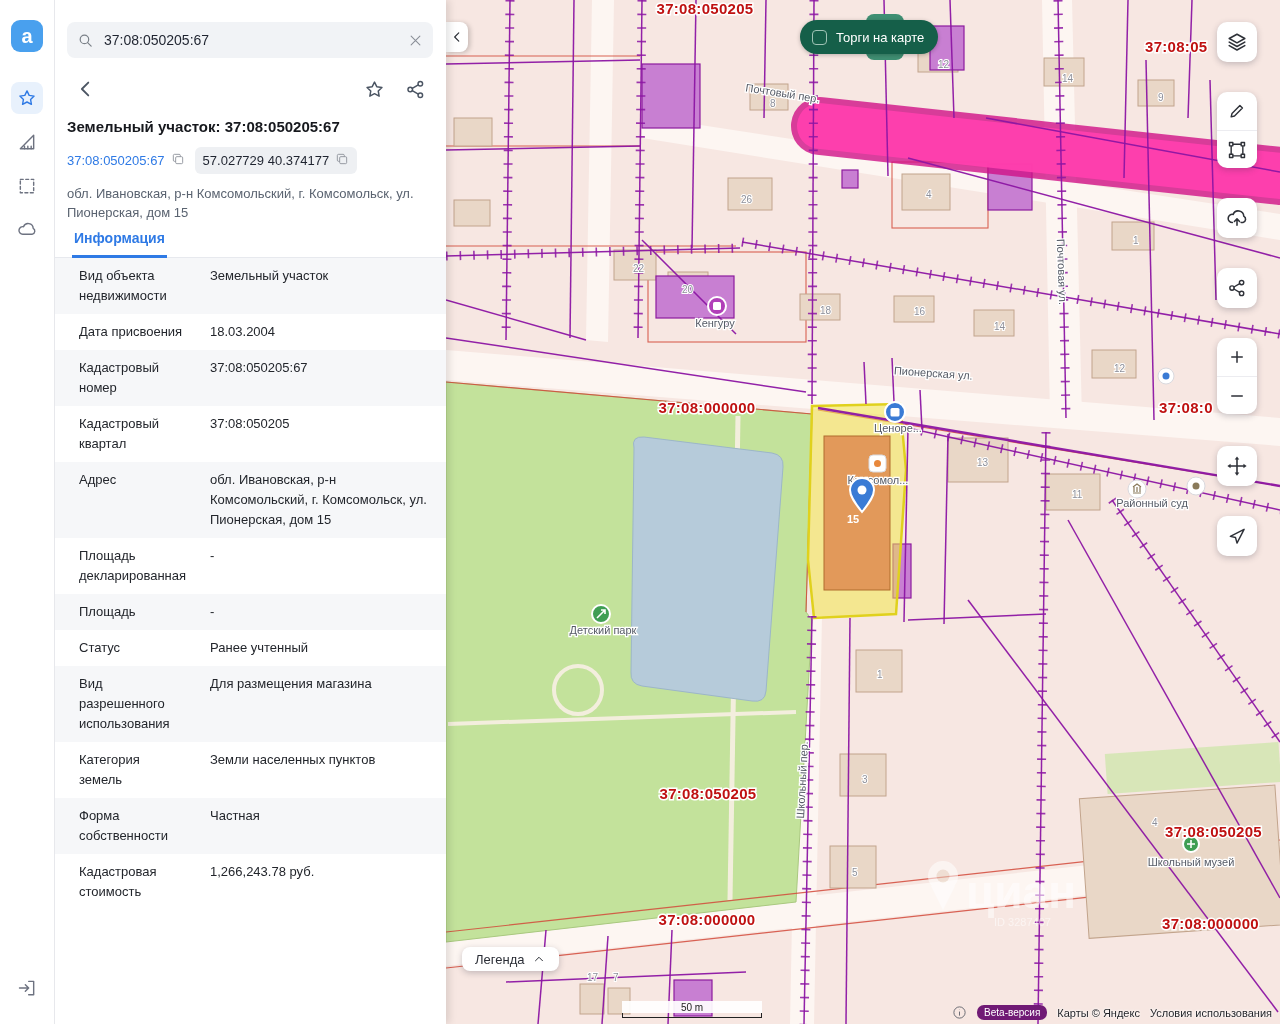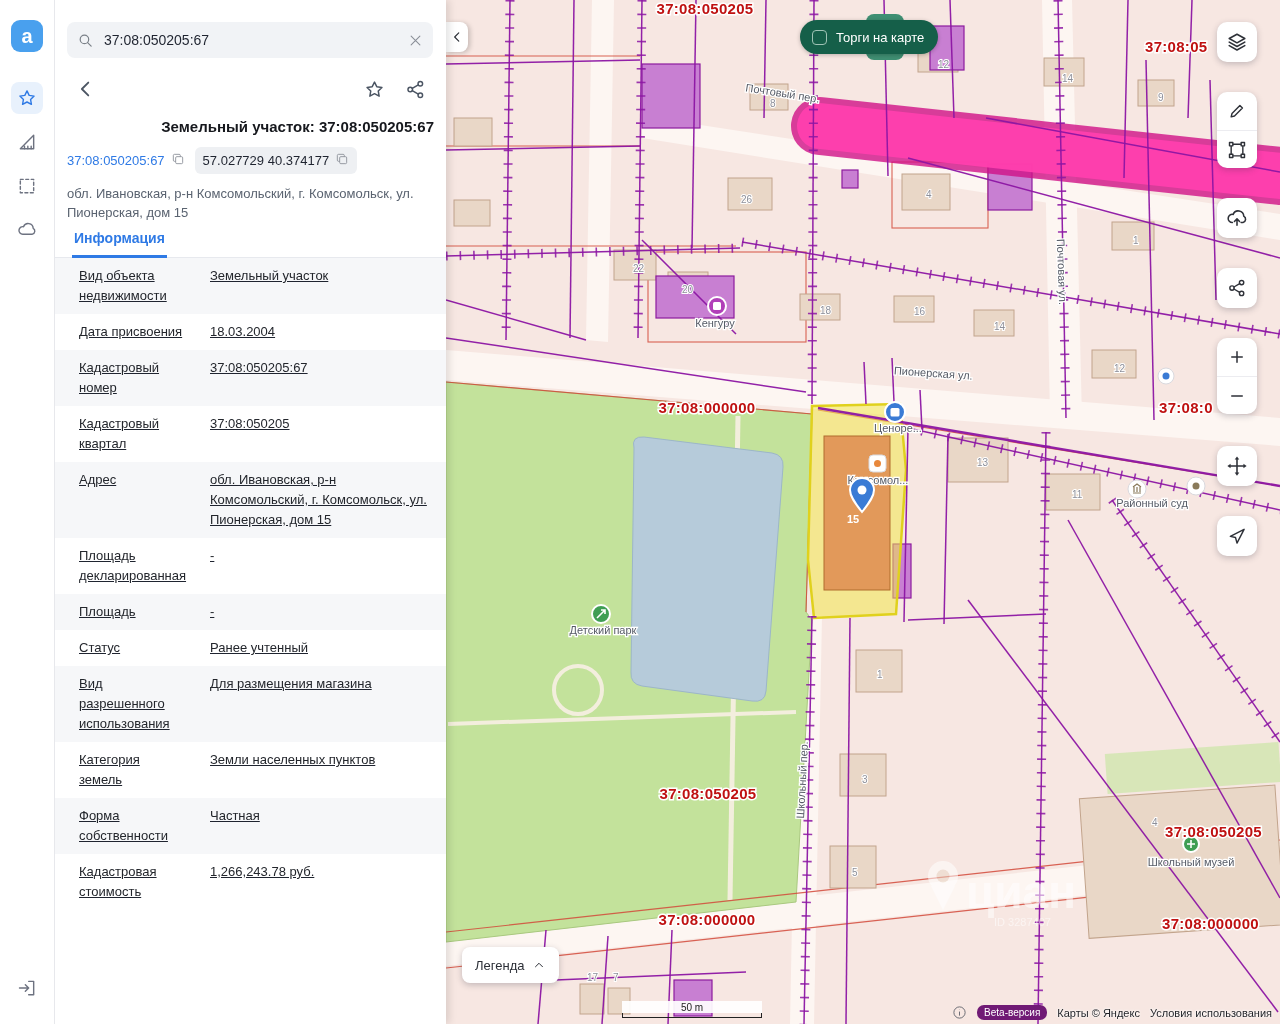--- a/index.html
+++ b/index.html
@@ -46,32 +46,32 @@
   .search svg { stroke:#7a8088; fill:none; stroke-width:1.7; stroke-linecap:round; }
   .search input {
     border:none; background:transparent; outline:none; flex:1;
     font-size:14px; color:#1f2430; font-family:inherit;
   }
   .actions { display:flex; align-items:center; margin:20px 20px 0 20px; flex:none; }
   .actions .spacer { flex:1; }
   .icobtn { cursor:pointer; display:flex; align-items:center; justify-content:center; }
   .icobtn svg { stroke:#4b5563; fill:none; stroke-width:1.7; stroke-linecap:round; stroke-linejoin:round; }
   .actions .icobtn + .icobtn { margin-left:20px; }
-  .title { margin:18px 12px 0; font-size:15px; font-weight:bold; color:#16181d; flex:none;text-align:right; }
+  .title { margin:18px 12px 0; font-size:15px; font-weight:bold; color:#16181d; flex:none; }
   .chips { display:flex; align-items:center; gap:10px; margin:12px 12px 0; font-size:13px; flex:none; }
   .chip-link { color:#2f7ae5; display:flex; align-items:center; gap:6px; cursor:pointer; }
   .chip { background:#eef0f3; border-radius:6px; padding:5px 8px; display:flex; align-items:center; gap:6px; color:#1f2430; cursor:pointer; }
   .copyic svg { stroke:#8a8f98; fill:none; stroke-width:1.5; }
   .address { margin:10px 13px 0 12px; font-size:13px; line-height:19px; color:#5a6370; flex:none; }
   .tabs { border-bottom:1px solid #e7e9ee; padding-left:17px; flex:none; }
   .tab {
     display:inline-block; padding:8px 2px 9px; font-size:14px; font-weight:bold;
     color:#2f7ae5; border-bottom:3px solid #2f7ae5; margin-bottom:-1px; cursor:pointer;
   }
-  .rows { flex:1; overflow:hidden;text-decoration:underline; }
+  .rows { flex:1; overflow:hidden; }
   .row { display:flex; padding:8px 13px 8px 24px; font-size:13px; line-height:20px; color:#23262c; }
   .row:nth-child(odd) { background:#f6f7f9; }
   .row .lbl { width:104px; margin-right:27px; flex:none; }
   .row .val { flex:1; }
 
   
   .map { position:relative; flex:1; overflow:hidden; background:#f7e7e2; }
   .mapsvg { position:absolute; left:0; top:0; width:834px; height:1024px; display:block; }
 
   .mapsvg text { font-family:"Liberation Sans","DejaVu Sans",sans-serif; }
@@ -107,21 +107,21 @@
     position:absolute; right:23px; width:40px; height:40px; background:#fff; border-radius:10px;
     box-shadow:0 2px 6px rgba(40,40,60,.25); display:flex; align-items:center; justify-content:center;
     cursor:pointer; z-index:3;
   }
   .mapbtn svg, .cell svg { stroke:#2e3138; fill:none; stroke-width:1.7; stroke-linecap:round; stroke-linejoin:round; }
   .mapbtn.tall { height:76px; flex-direction:column; padding:0; }
   .cell { width:40px; height:38px; display:flex; align-items:center; justify-content:center; cursor:pointer; }
   .cell + .cell { border-top:1px solid #ececf0; }
 
   .legendbtn {
-    position:absolute; left:16px; top:947px; height:36px; background:#fff; border-radius:8px;
+    position:absolute; left:16px; top:947px; height:24px; background:#fff; border-radius:8px;
     box-shadow:0 2px 6px rgba(40,40,60,.25); display:flex; align-items:center; gap:8px;
     padding:0 13px; font-size:13px; color:#2b2e36; cursor:pointer; z-index:3;
   }
   .legendbtn svg { stroke:#2b2e36; fill:none; stroke-width:1.7; stroke-linecap:round; stroke-linejoin:round; }
 
   .scalebar { position:absolute; left:176px; top:1001px; width:140px; z-index:3; }
   .scalebar .inner {
     background:rgba(255,255,255,.92); border-radius:0; font-size:10px; color:#222;
     text-align:center; padding:1px 0 0;
   }

